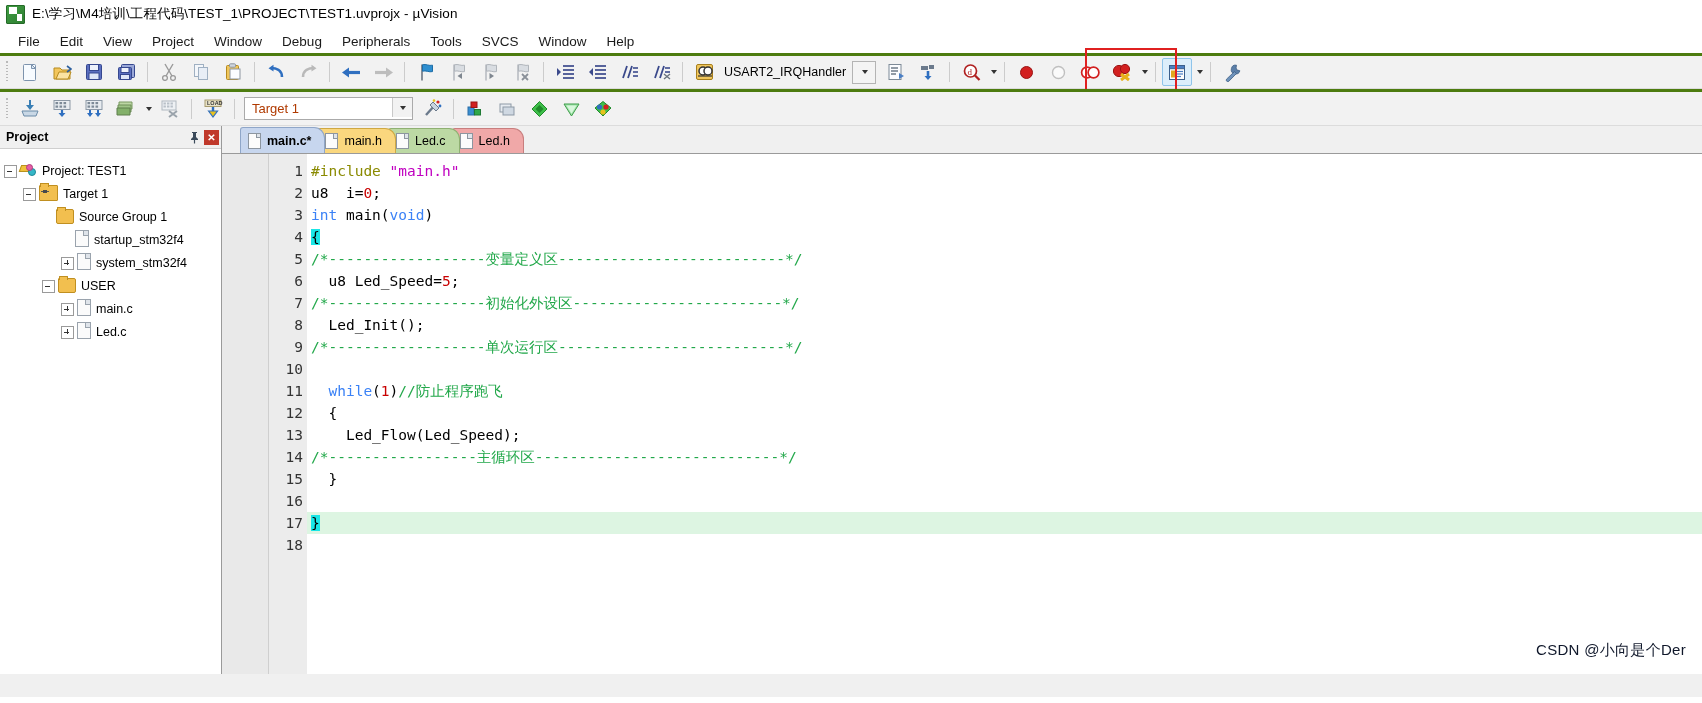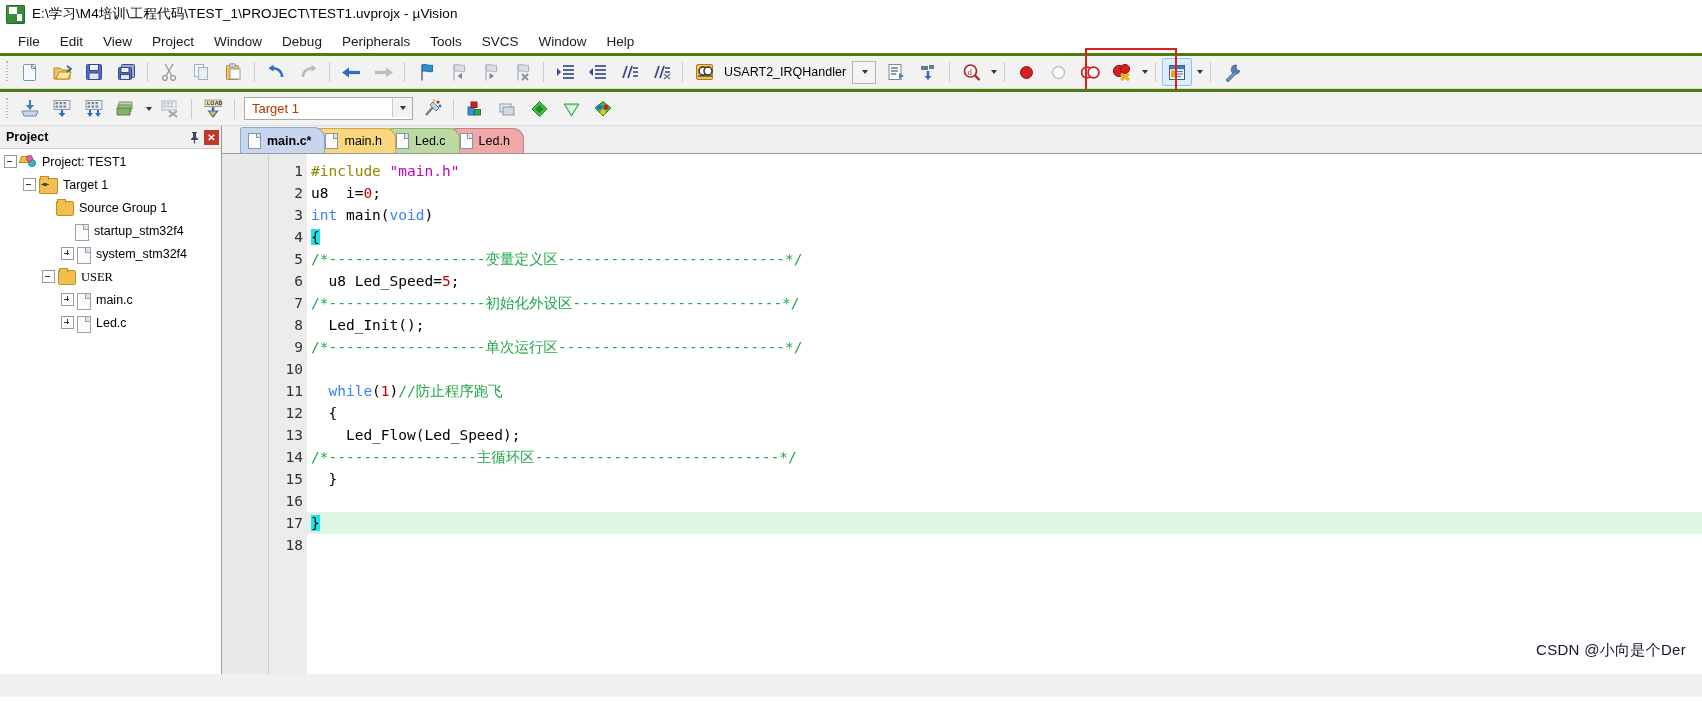--- a/index.html
+++ b/index.html
@@ -99,21 +99,21 @@
     height:22px;background:#f0f0f0;border-bottom:1px solid #cfcfcf;
     display:flex;align-items:center;padding:0 2px 0 6px;font-size:12.5px;color:#000;
   }
   .projhdr .t{flex:1 1 auto;font-weight:bold;}
   .pinbtn{width:16px;height:16px;display:flex;align-items:center;justify-content:center;}
   .closebtn{
     width:15px;height:15px;background:#c0392b;color:#fff;font-size:10px;
     display:flex;align-items:center;justify-content:center;margin-left:2px;font-weight:bold;
   }
   .tree{padding:6px 0 0 4px;font-size:12.5px;color:#000;overflow:hidden;}
-  .tnode{display:flex;align-items:flex-start;height:23px;white-space:nowrap;}
+  .tnode{display:flex;align-items:flex-end;height:23px;white-space:nowrap;}
   .exp{
     width:11px;height:11px;border:1px solid #9a9a9a;background:#fff;flex:0 0 auto;
     position:relative;margin-right:3px;
   }
   .exp:before{
     content:"";position:absolute;left:2px;top:4.5px;width:5px;height:1px;background:#333;
   }
   .exp.plus:after{
     content:"";position:absolute;left:4.5px;top:2px;width:1px;height:5px;background:#333;
   }
@@ -675,21 +675,21 @@
           <div class="tnode" style="padding-left: 57px;">
             <span class="spacer"></span>
             <span class="fileic"></span>
             <span class="tlabel">startup_stm32f4</span>
           </div>
           <div class="tnode" style="padding-left: 57px;">
             <span class="exp plus"></span>
             <span class="fileic"></span>
             <span class="tlabel">system_stm32f4</span>
           </div>
-          <div class="tnode" style="padding-left: 38px; font-family: Liberation Serif, serif;">
+          <div class="tnode" style="padding-left: 38px;">
             <span class="exp"></span>
             <span class="folder"></span>
             <span class="tlabel">USER</span>
           </div>
           <div class="tnode" style="padding-left: 57px;">
             <span class="exp plus"></span>
             <span class="fileic"></span>
             <span class="tlabel">main.c</span>
           </div>
           <div class="tnode" style="padding-left: 57px;">

